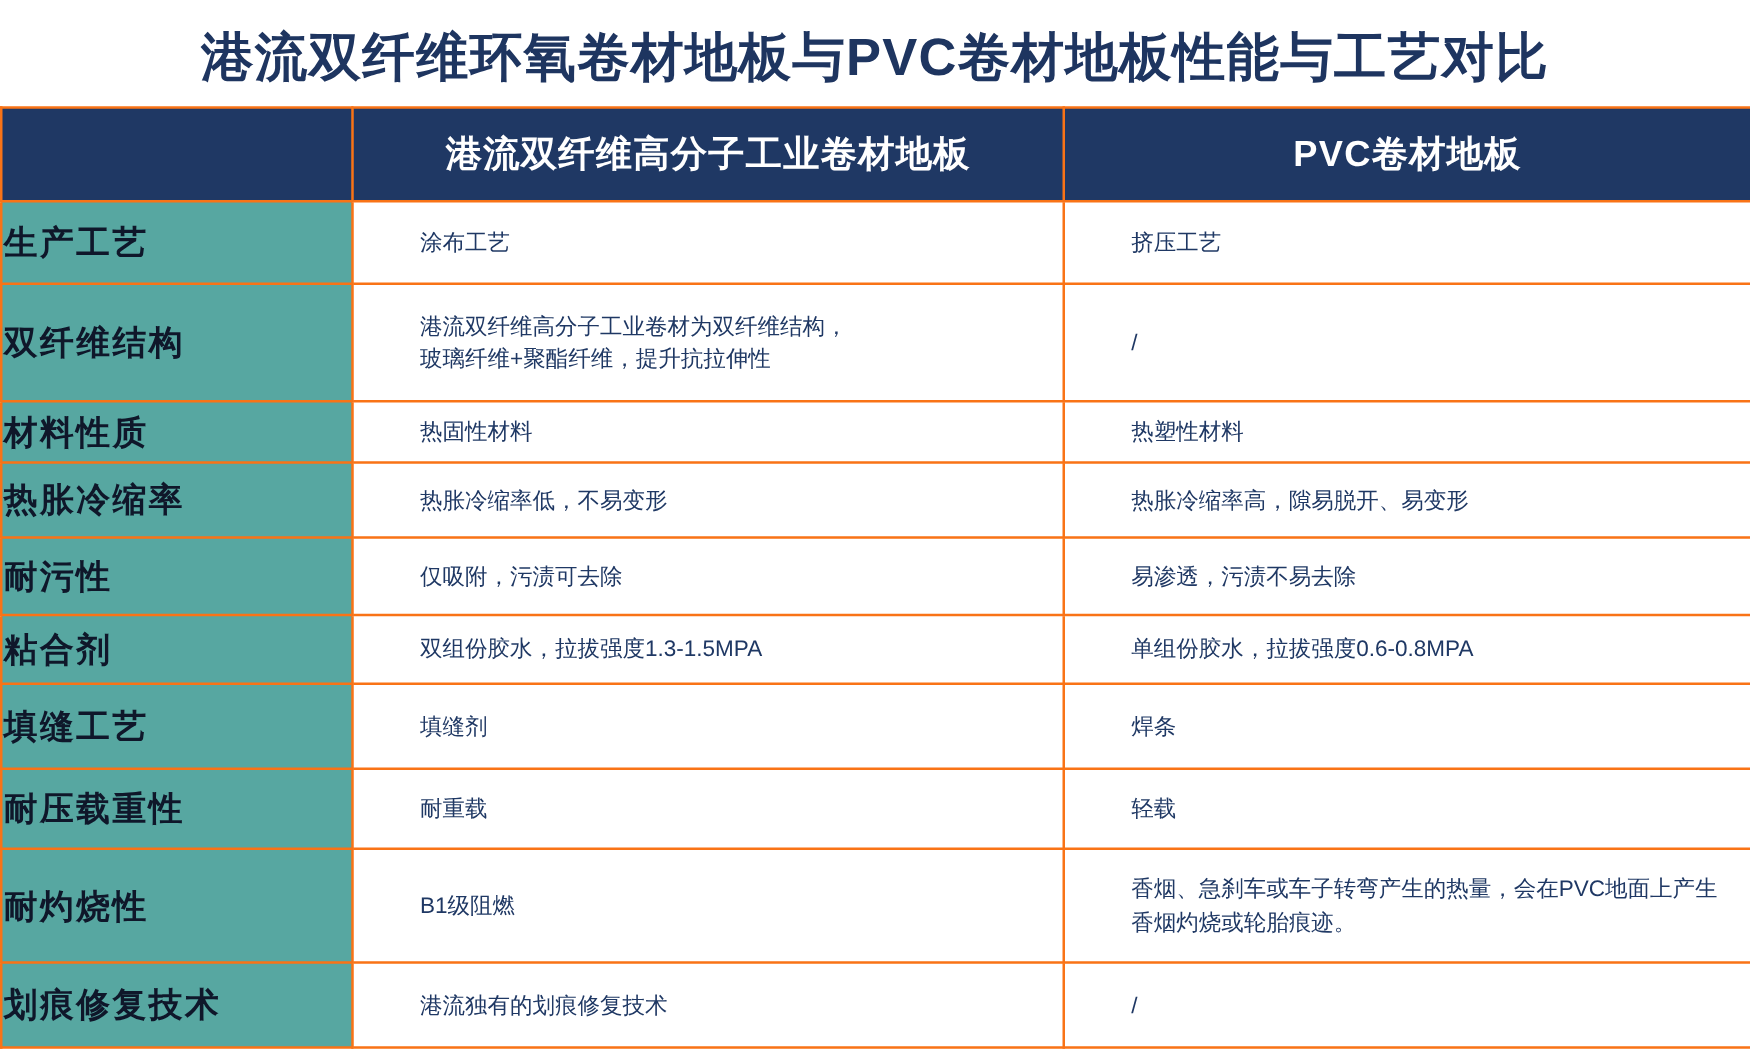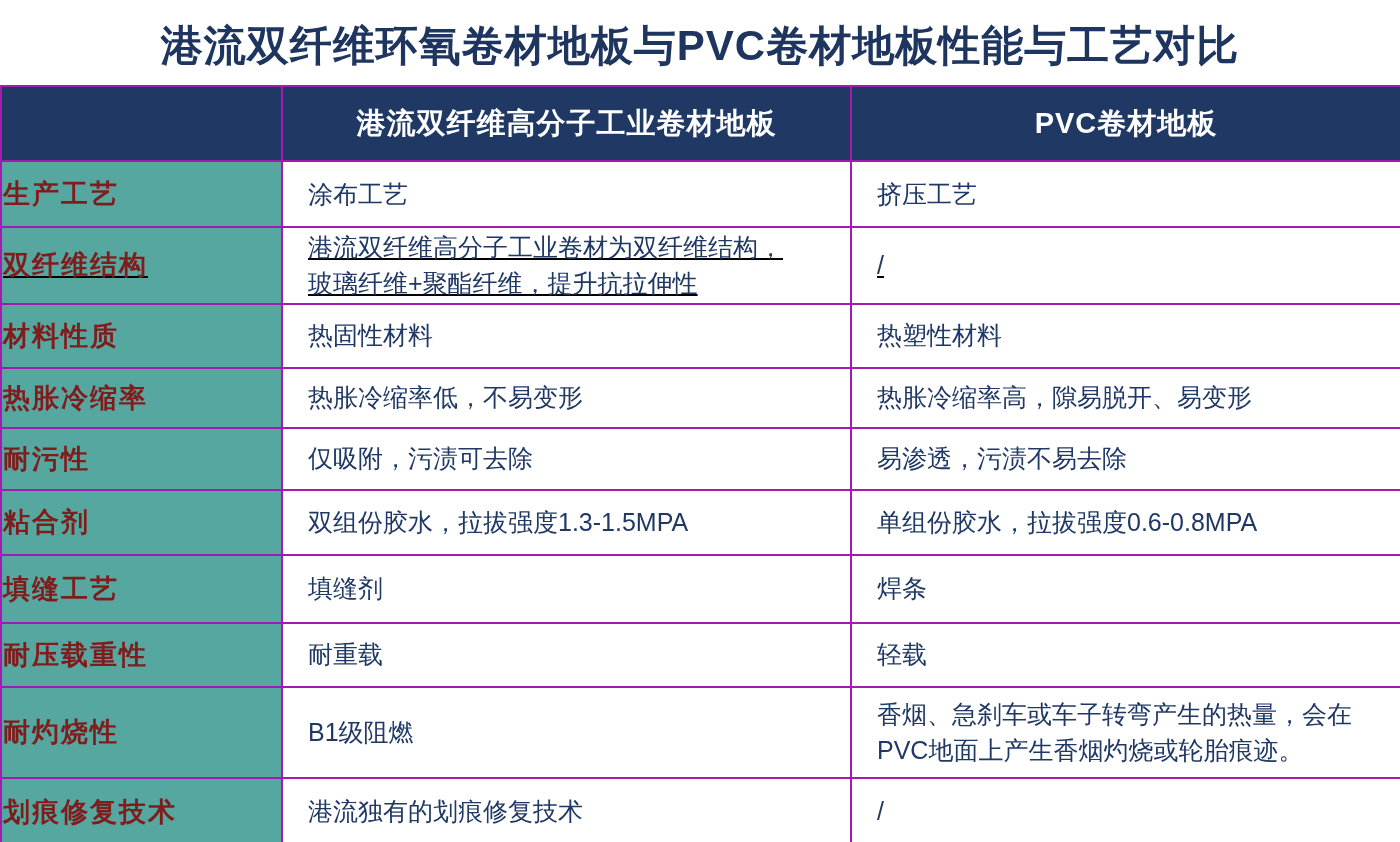--- a/index.html
+++ b/index.html
@@ -33,56 +33,56 @@
   }
   table.cmp {
     width: 1400px;
     border-collapse: collapse;
     table-layout: fixed;
   }
   table.cmp col.c1 { width: 281px; }
   table.cmp col.c2 { width: 569px; }
   table.cmp col.c3 { width: 550px; }
   table.cmp th, table.cmp td {
-    border: 2px solid #a21caf;
+    border: 2px solid #f97316;
     box-sizing: border-box;
     vertical-align: middle;
   }
   tr.head-row { height: 75px; }
   tr.head-row th {
     background: #1f3864;
     color: #ffffff;
     font-size: 29px;
     font-weight: bold;
     text-align: center;
     letter-spacing: 1px;
   }
   td.rowlabel {
     background: #57a7a1;
-    color: #7f1d1d;
+    color: #0f172a;
     font-size: 27px;
     font-weight: bold;
     letter-spacing: 2px;
   }
   td.val {
     background: #ffffff;
     color: #1f3864;
-    font-size: 25px;
-    padding-left: 25px;
+    font-size: 18px;
+    padding-left: 53px;
     padding-right: 14px;
     line-height: 1.45;
     white-space: pre-line;
   }
   
   tr.r0 { height: 66px; }
-  tr.r1 { height: 66px; text-decoration: underline; }
-  tr.r2 { height: 64px; }
+  tr.r1 { height: 94px; }
+  tr.r2 { height: 49px; }
   tr.r3 { height: 60px; }
   tr.r4 { height: 62px; }
-  tr.r5 { height: 65px; border-radius: 18px; }
+  tr.r5 { height: 55px; border-radius: 18px; }
   tr.r6 { height: 68px; }
   tr.r7 { height: 64px; border-radius: 11px; }
   tr.r8 { height: 91px; }
   tr.r9 { height: 68px; }
 </style>
 </head>
 <body>
 
 <div class="page">
 

